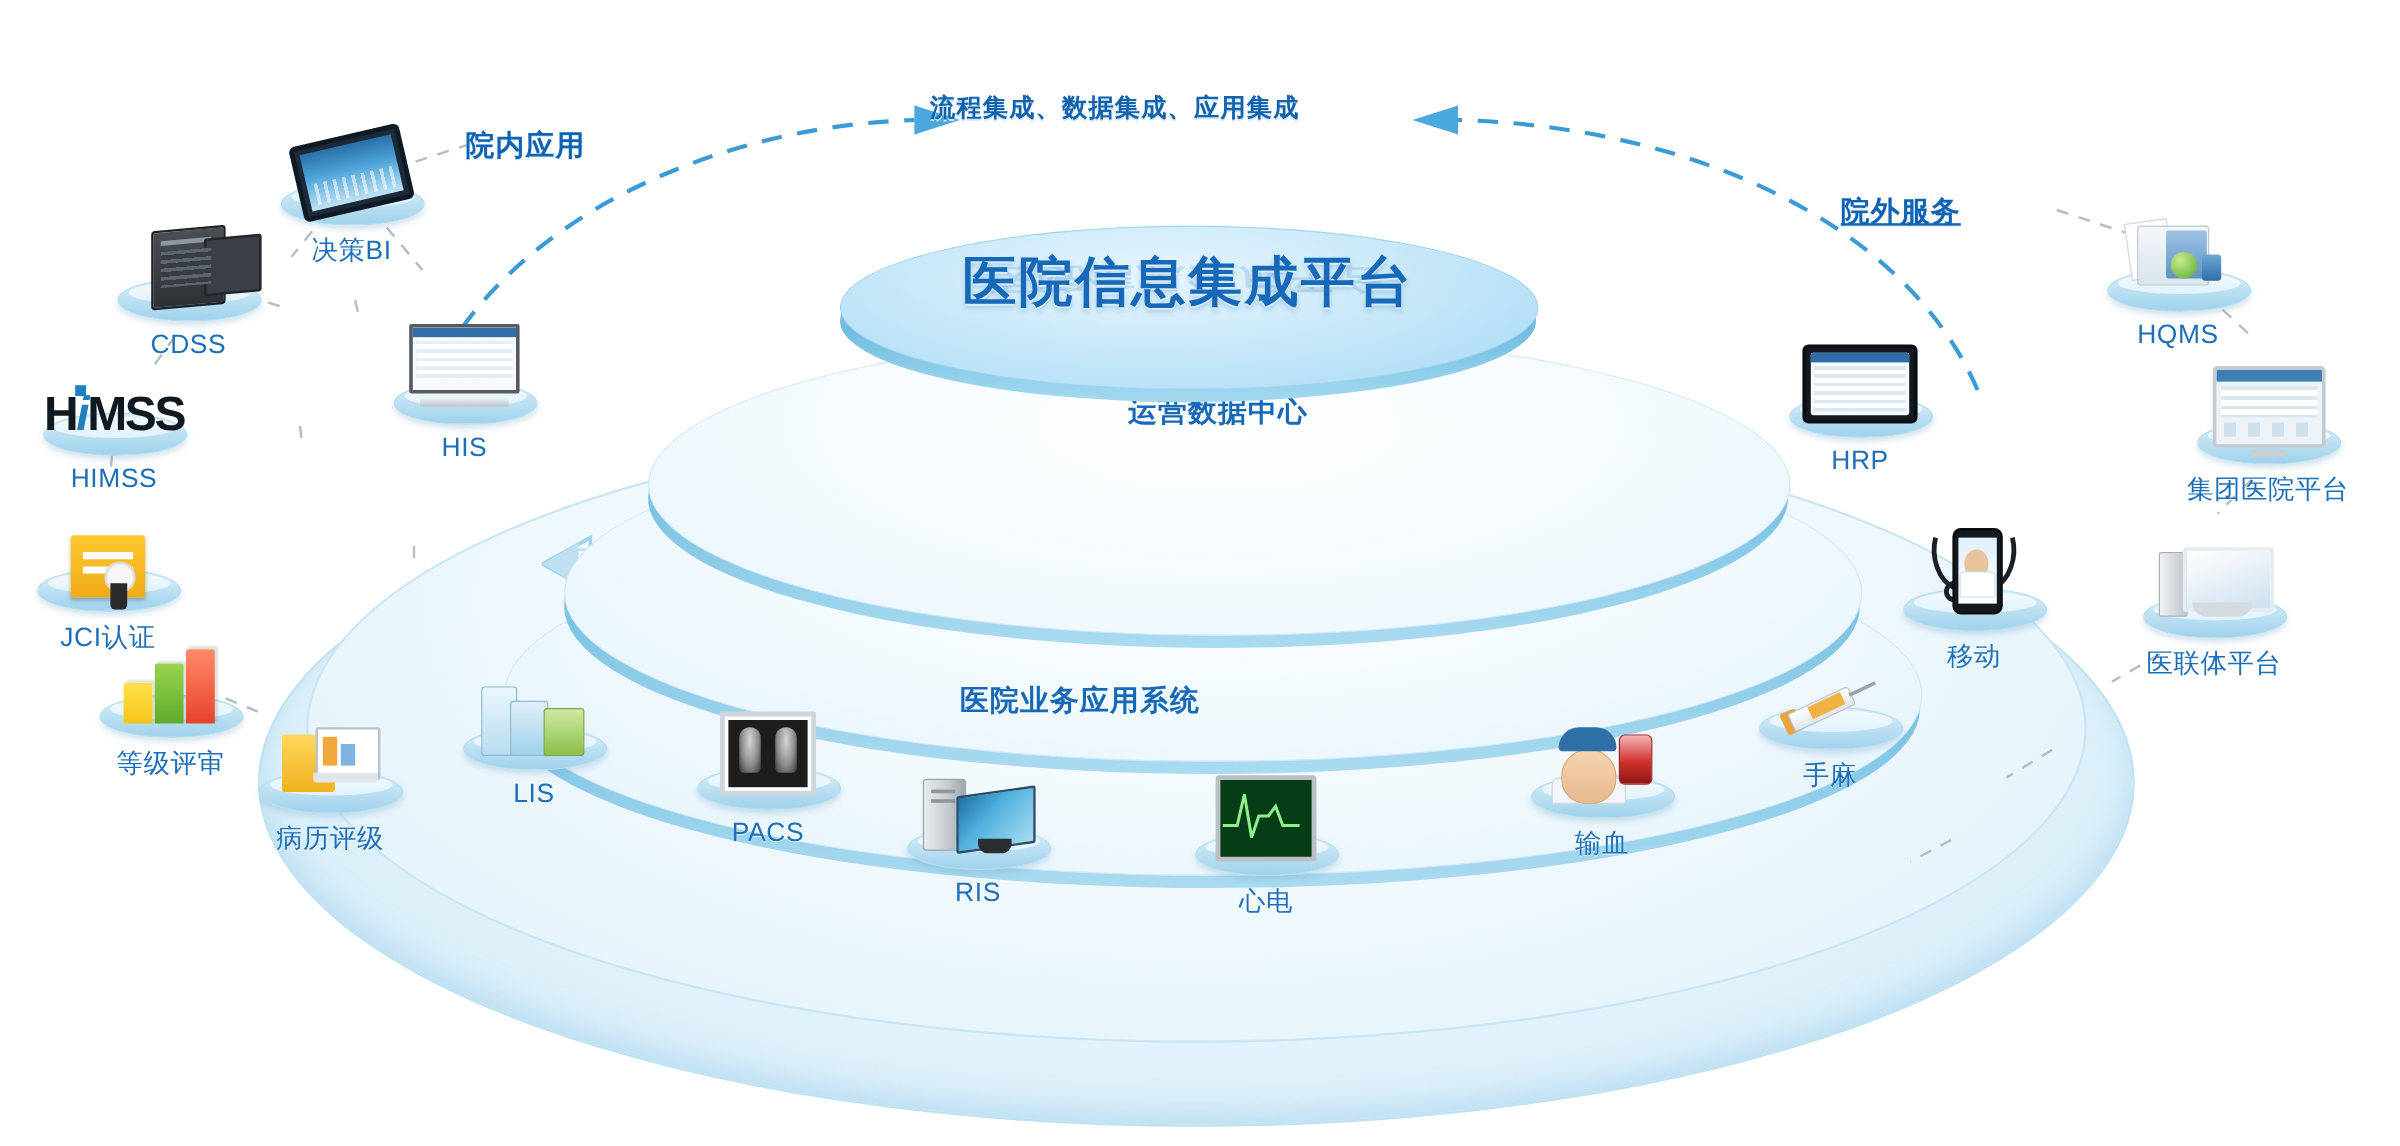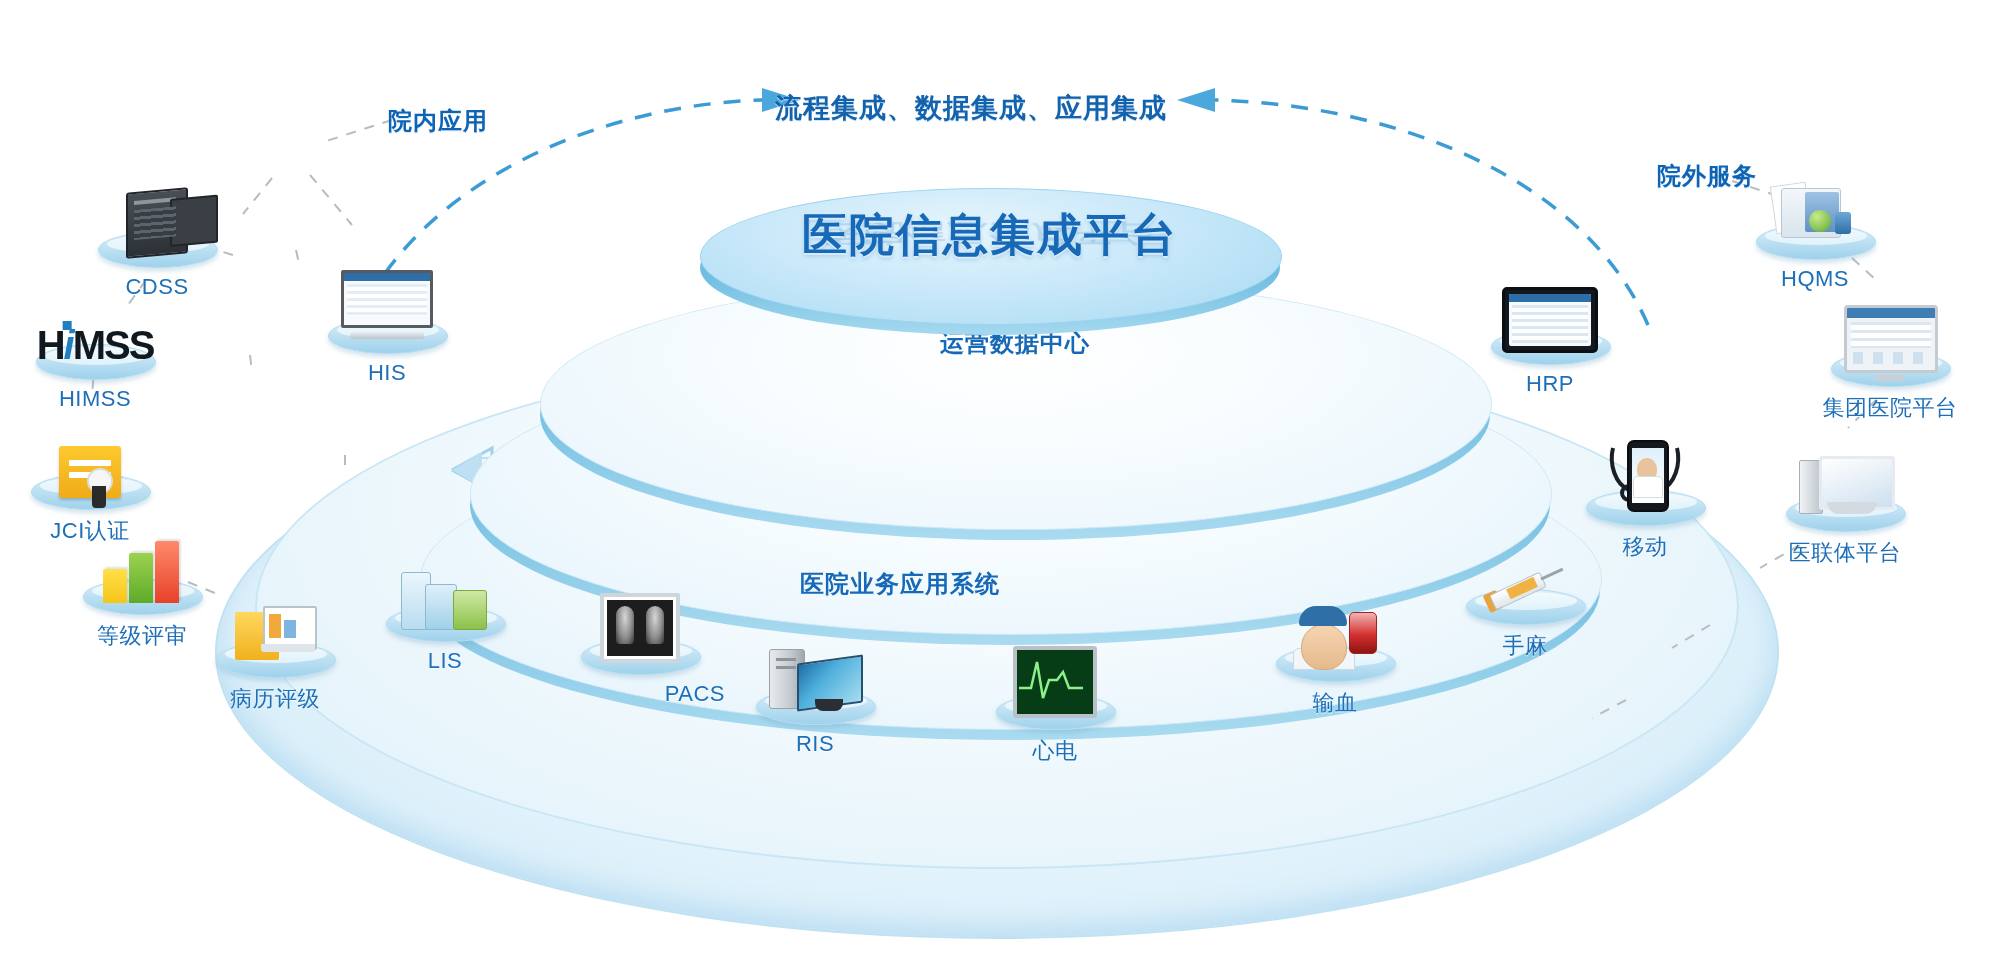--- a/index.html
+++ b/index.html
@@ -79,31 +79,31 @@
   .tl2{left:470px;top:403px;width:1080px;}
   .tl3{left:420px;top:478px;width:1180px;}
 
   .biz-label{
     position:absolute;left:560px;top:568px;width:680px;text-align:center;
     font-size:24px;font-weight:bold;color:#1769b8;letter-spacing:1px;
   }
 
   
   .top-heading{
-    position:absolute;left:775px;top:90px;
-    font-size:27px;font-weight:bold;color:#1262ad;letter-spacing:1px;
+    position:absolute;left:775px;top:76px;
+    font-size:21px;font-weight:bold;color:#1262ad;letter-spacing:1px;
     text-shadow:0 1px 0 #cfe6f7;
     white-space:nowrap;
   }
   .corner-label{
     position:absolute;font-size:24px;font-weight:bold;color:#0e63b4;letter-spacing:1px;
     text-shadow:0 1px 0 #d6e9f7;white-space:nowrap;
   }
   .cl-left{left:388px;top:105px;}
-  .cl-right{left:1657px;top:160px;}
+  .cl-right{left:1534px;top:160px;text-decoration:underline;}
 
   
   .node{position:absolute;width:170px;text-align:center;}
   .puck{
     position:relative;width:118px;height:34px;margin:0 auto;border-radius:50%;
     background:linear-gradient(180deg,#dff0fa 0%,#bfe1f3 45%,#9fd2ec 100%);
     box-shadow:0 3px 5px rgba(120,170,200,.35);
     border:1px solid #b3dcef;
   }
   .puck::before{
@@ -315,20 +315,31 @@
   <div class="tier tier-top cap-top"></div>
   <div class="platform-reflect">医院信息集成平台</div>
   <div class="platform-title">医院信息集成平台</div>
 
   <div class="biz-label">医院业务应用系统</div>
 
   <div class="top-heading">流程集成、数据集成、应用集成</div>
   <div class="corner-label cl-left">院内应用</div>
   <div class="corner-label cl-right">院外服务</div>
 
+  <div class="node" style="left:208px;top:118px;">
+    <div class="puck-wrap">
+      <div class="art">
+          <div class="tablet">
+            <div class="bars"></div>
+          </div>
+        </div>
+      <div class="puck" style="position:absolute;left:26px;bottom:0;"></div>
+    </div>
+    <div class="node-label cn">决策BI</div>
+  </div>
 
   <div class="node" style="left:72px;top:198px;">
     <div class="puck-wrap">
       <div class="art">
           <div class="server">
             <div class="server2"></div>
           </div>
         </div>
       <div class="puck" style="position:absolute;left:26px;bottom:0;"></div>
     </div>
@@ -414,21 +425,21 @@
             <span class="b b1"></span>
             <span class="b b2"></span>
             <span class="b b3"></span>
           </div>
       </div>
       <div class="puck" style="position:absolute;left:26px;bottom:0;"></div>
     </div>
     <div class="node-label">LIS</div>
   </div>
 
-  <div class="node" style="left:555px;top:605px;text-align:right;">
+  <div class="node" style="left:555px;top:605px;">
     <div class="puck-wrap">
       <div class="art">
         <div class="xray">
             <div class="img"></div>
           </div>
       </div>
       <div class="puck" style="position:absolute;left:26px;bottom:0;"></div>
     </div>
     <div class="node-label">PACS</div>
   </div>

